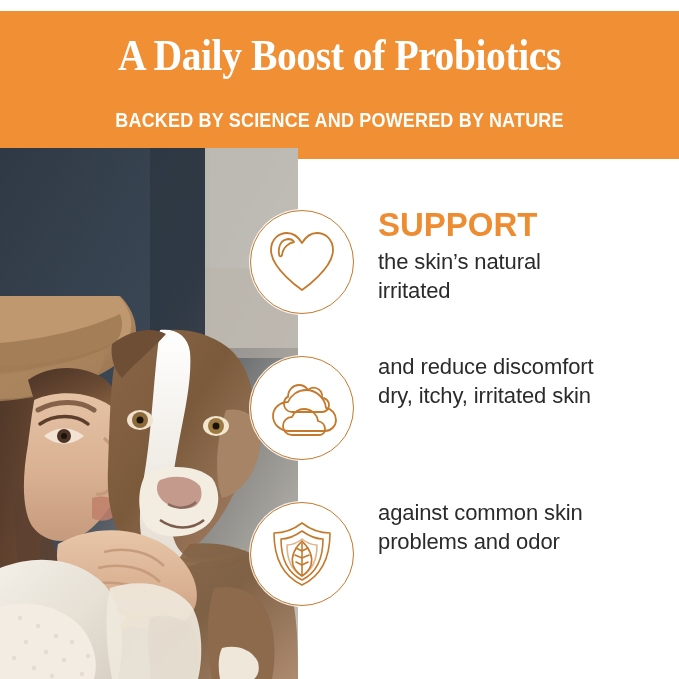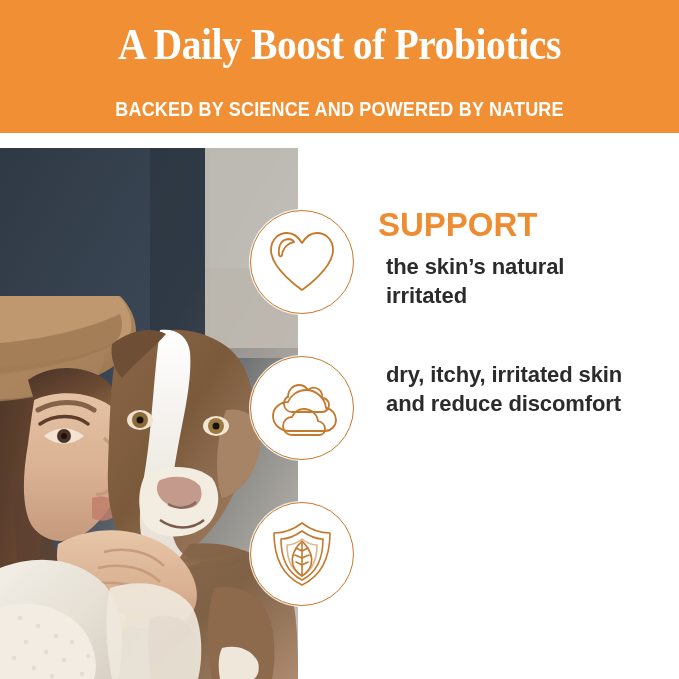--- a/index.html
+++ b/index.html
@@ -6,21 +6,21 @@
   body{
     width:679px;height:679px;
     background:#ffffff;
     font-family:"Liberation Sans",sans-serif;
     overflow:hidden;
   }
   .page{position:relative;width:679px;height:679px;overflow:hidden;background:#fff;}
 
   
   .banner{
-    position:absolute;left:0;top:0;width:679px;height:133px;
+    position:absolute;left:0;top:11px;width:679px;height:148px;
     background:#F08F33;
     overflow:hidden;
   }
   .banner-title{
     position:absolute;left:0;top:17px;width:679px;
     text-align:center;
     color:#ffffff;
     font-family:"Liberation Serif",serif;
     font-weight:bold;
     font-size:45px;
@@ -79,25 +79,25 @@
     font-weight:bold;
     font-size:33px;
     line-height:38px;
     letter-spacing:0px;
     margin:0 0 3px 0;
     white-space:nowrap;
   }
   .benefit-desc{
     color:#2b2b2b;
     font-family:"Liberation Sans",sans-serif;
-    font-weight:bold;
+    font-weight:normal;
     font-size:22px;
     line-height:29px;
     letter-spacing:-0.1px;
-    margin:8px;
+    margin:0;
   }
   .benefit-desc span{display:block;white-space:nowrap;}
 </style>
 </head>
 <body>
 
 <div class="page">
 
   <div class="banner">
     <div class="banner-title">A Daily Boost of Probiotics</div>
@@ -249,35 +249,39 @@
     <div class="benefit b2">
       <div class="icon-circle">
         <svg width="72" height="62" viewBox="0 0 72 62" fill="none" stroke="#C4792C" stroke-width="1.8" stroke-linecap="round" stroke-linejoin="round">
           <path d="M22 20 C22 13 27 8 33 8 C37 8 40 10 42 13 C44 11 47 10 50 11 C54 12 57 16 56 21 C60 21 63 24 63 28 C63 32 60 35 56 35 L26 35 C21 35 18 31 18 27 C18 23 20 20 22 20 Z"></path>
           <path d="M23 54 C14 54 7 47 7 39 C7 31 14 25 22 25 C25 18 32 13 40 13 C50 13 59 21 60 31 C66 32 70 37 70 43 C70 49 65 54 59 54 Z"></path>
           <path d="M26 58 C21 58 17 54 17 49 C17 44 21 40 26 40 C28 35 33 32 38 32 C45 32 51 37 52 44 C56 45 59 48 59 52 C59 55 57 58 53 58 Z"></path>
         </svg>
       </div>
       <div class="benefit-text">
         <p class="benefit-desc">
+          <span>and reduce discomfort</span>
           <span>dry, itchy, irritated skin</span>
-          <span>and reduce discomfort</span>
         </p>
       </div>
     </div>
 
     <div class="benefit b3">
       <div class="icon-circle">
         <svg width="66" height="70" viewBox="0 0 66 70" fill="none" stroke="#C4792C" stroke-width="1.6" stroke-linecap="round" stroke-linejoin="round">
           <path d="M33 4 C24 11 14 14 5 14 C5 36 12 56 33 66 C54 56 61 36 61 14 C52 14 42 11 33 4 Z"></path>
           <path d="M33 12 C26 17 19 20 12 20 C12 38 17 53 33 61 C49 53 54 38 54 20 C47 20 40 17 33 12 Z"></path>
           <path d="M33 20 C28 24 23 26 18 26 C18 40 22 51 33 57 C44 51 48 40 48 26 C43 26 38 24 33 20 Z" opacity="0.55"></path>
           <path d="M33 22 C25 30 22 39 24 46 C26 52 30 55 33 57 C36 55 40 52 42 46 C44 39 41 30 33 22 Z"></path>
           <path d="M33 24 L33 56"></path>
           <path d="M33 32 L27 29 M33 32 L39 29 M33 39 L26 36 M33 39 L40 36 M33 46 L27 43 M33 46 L39 43"></path>
         </svg>
       </div>
       <div class="benefit-text">
+        <p class="benefit-desc">
+          <span>against common skin</span>
+          <span>problems and odor</span>
+        </p>
       </div>
     </div>
 
   </div>
 </div>
 
 </body></html>

